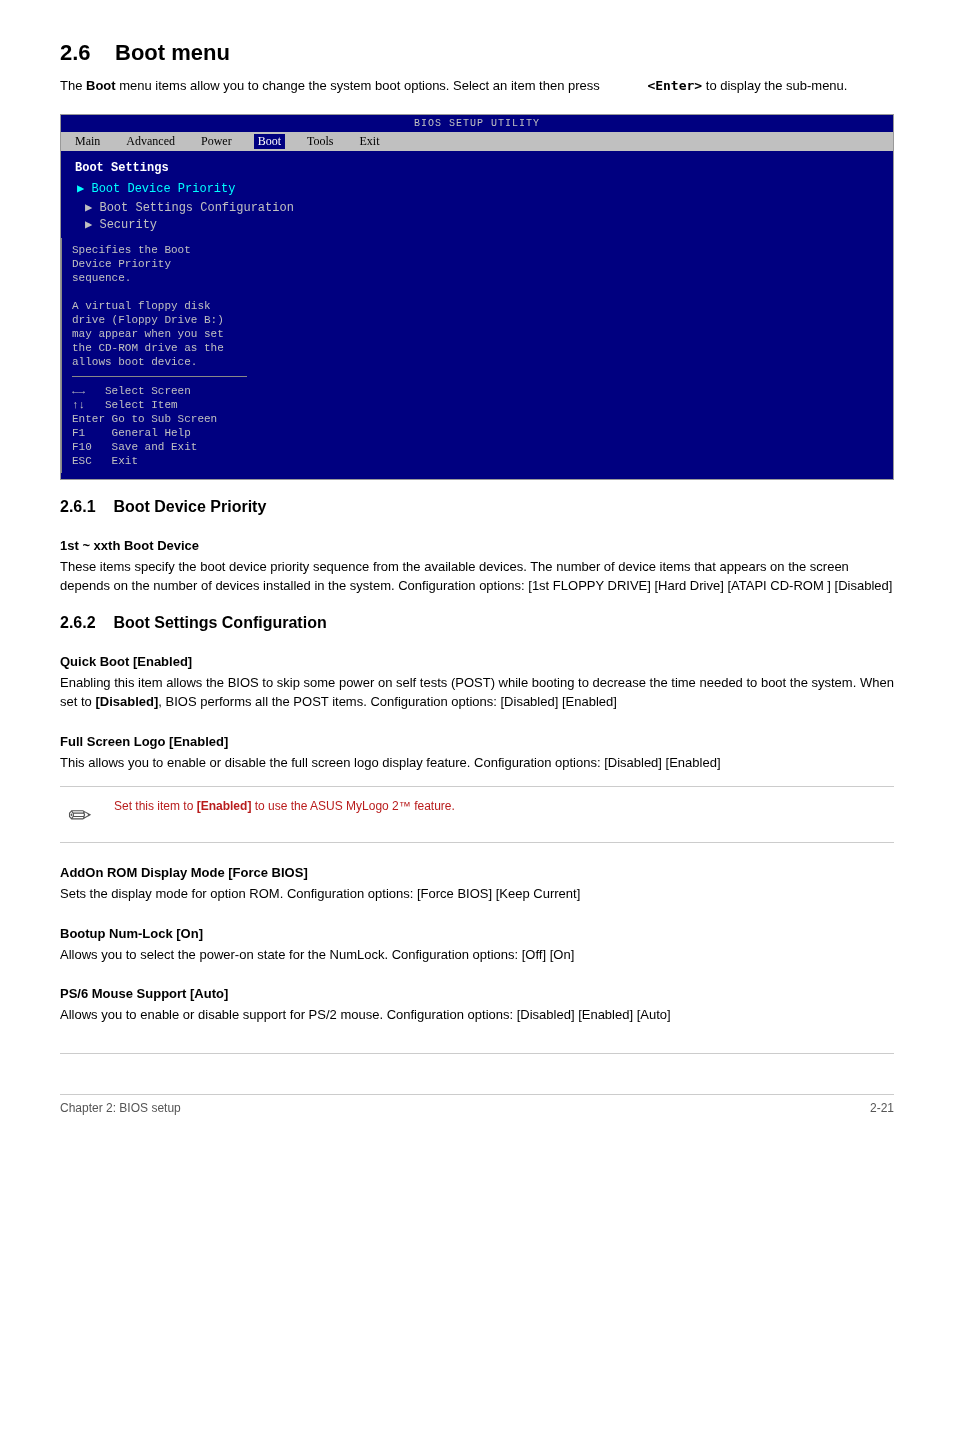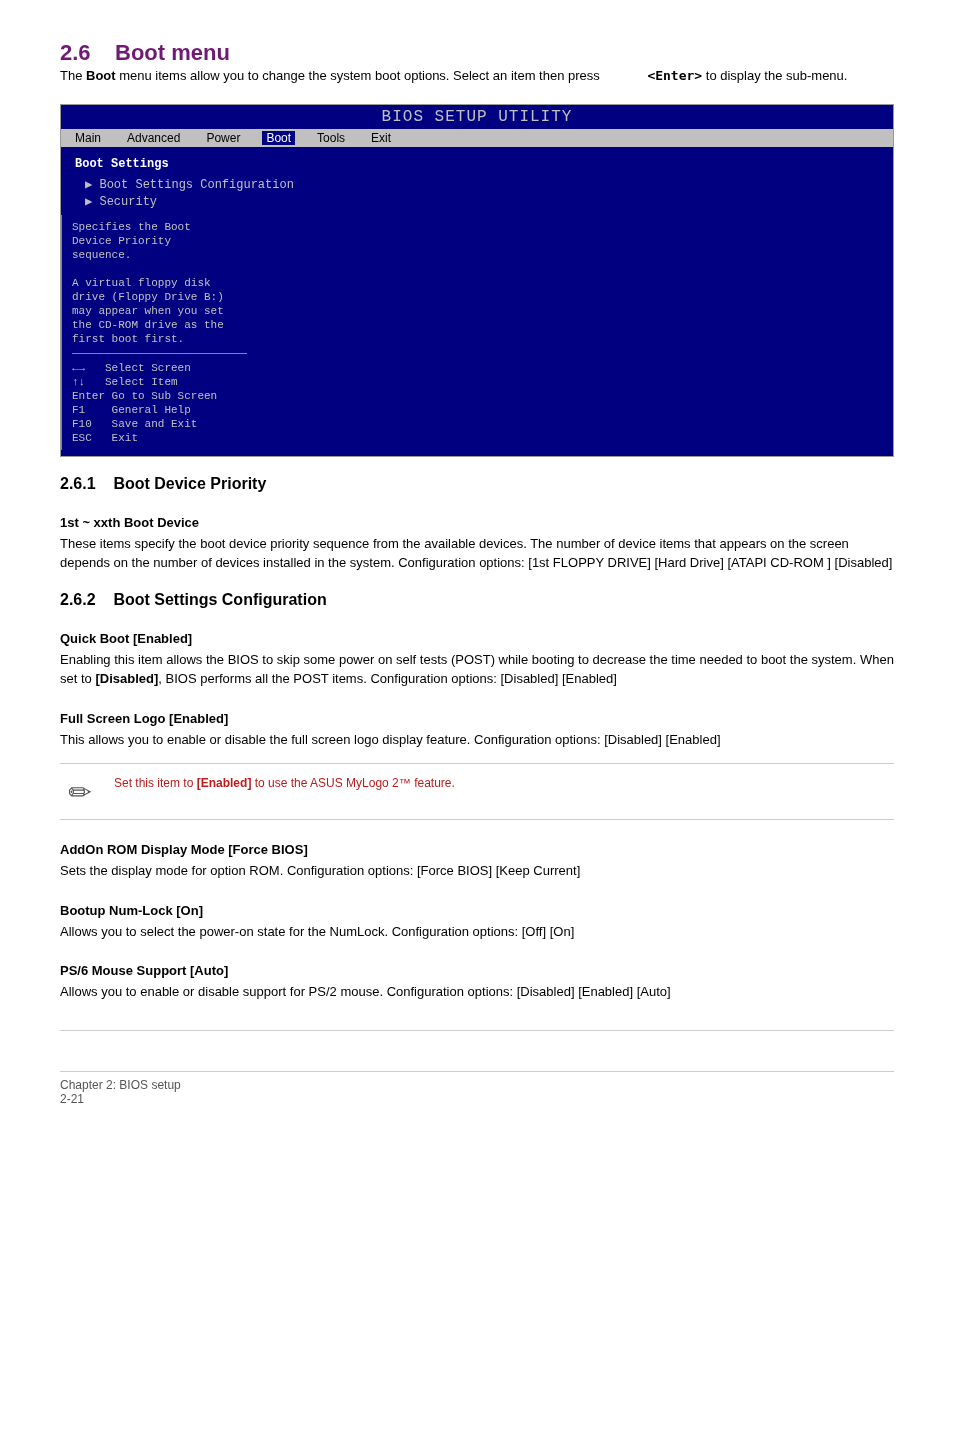--- a/index.html
+++ b/index.html
@@ -10,21 +10,22 @@
       background: #fff;
       width: 954px;
       min-height: 1438px;
       padding: 40px 60px 40px 60px;
     }
 
     
     .section-title {
       font-size: 22px;
       font-weight: bold;
-      color: #701a75;
+      margin-bottom: 10px;
+      color: #000000;
     }
     .subsection-title {
       font-size: 16px;
       font-weight: bold;
       margin-top: 18px;
       margin-bottom: 6px;
     }
     .subsubsection-title {
       font-size: 13px;
       font-weight: bold;
@@ -44,31 +45,31 @@
       color: #c0c0c0;
       font-family: 'Courier New', Courier, monospace;
       font-size: 12px;
     }
     .bios-topbar {
       background: #000080;
       color: #c0c0c0;
       text-align: center;
       padding: 3px 0;
       font-family: 'Courier New', Courier, monospace;
-      font-size: 16px;
+      font-size: 10px;
       letter-spacing: 1px;
     }
     .bios-menubar {
       background: #c0c0c0;
       color: #000;
       display: flex;
       flex-direction: row;
       padding: 2px 10px;
       gap: 18px;
-      font-family: Liberation Sans, sans-serif;
+      font-family: Liberation Serif, serif;
       font-size: 12px;
     }
     .bios-menubar-item {
       color: #000;
       padding: 0 4px;
     }
     .bios-menubar-item.active {
       background: #000080;
       color: #fff;
     }
@@ -155,21 +156,21 @@
       font-size: 12px;
       color: #b91c1c;
       line-height: 1.5;
     }
 
     
     .page-footer {
       margin-top: 40px;
       border-top: 1px solid #ccc;
       display: flex;
-      flex-direction: column;
+      flex-direction: row;
       justify-content: space-between;
       padding-top: 6px;
       font-size: 12px;
       color: #555;
     }
 
     
     .section-hr {
       border: none;
       border-top: 1px solid #ccc;
@@ -202,37 +203,40 @@
     <span class="bios-menubar-item">Power</span>
     <span class="bios-menubar-item active">Boot</span>
     <span class="bios-menubar-item">Tools</span>
     <span class="bios-menubar-item">Exit</span>
   </div>
 
   <div class="bios-body">
 
     <div class="bios-left">
       <div class="bios-section-header">Boot Settings</div>
+      <div class="bios-item">
+        <span>▶ </span><span>Boot Device Priority</span>
+      </div>
       <div class="bios-submenu">
         <div class="bios-submenu-item">Boot Settings Configuration</div>
         <div class="bios-submenu-item">Security</div>
       </div>
     </div>
 
     <div class="bios-right">
       <div>
         <div class="bios-help-line">Specifies the Boot</div>
         <div class="bios-help-line">Device Priority</div>
         <div class="bios-help-line">sequence.</div>
         <div class="bios-help-line">&nbsp;</div>
         <div class="bios-help-line">A virtual floppy disk</div>
         <div class="bios-help-line">drive (Floppy Drive B:)</div>
         <div class="bios-help-line">may appear when you set</div>
         <div class="bios-help-line">the CD-ROM drive as the</div>
-        <div class="bios-help-line">first boot first.</div>
+        <div class="bios-help-line">allows boot device.</div>
       </div>
       <div class="bios-separator"></div>
       <div>
         <div class="bios-help-line">←→&nbsp;&nbsp; Select Screen</div>
         <div class="bios-help-line">↑↓&nbsp;&nbsp; Select Item</div>
         <div class="bios-help-line">Enter Go to Sub Screen</div>
         <div class="bios-help-line">F1&nbsp;&nbsp;&nbsp; General Help</div>
         <div class="bios-help-line">F10&nbsp;&nbsp; Save and Exit</div>
         <div class="bios-help-line">ESC&nbsp;&nbsp; Exit</div>
       </div>

